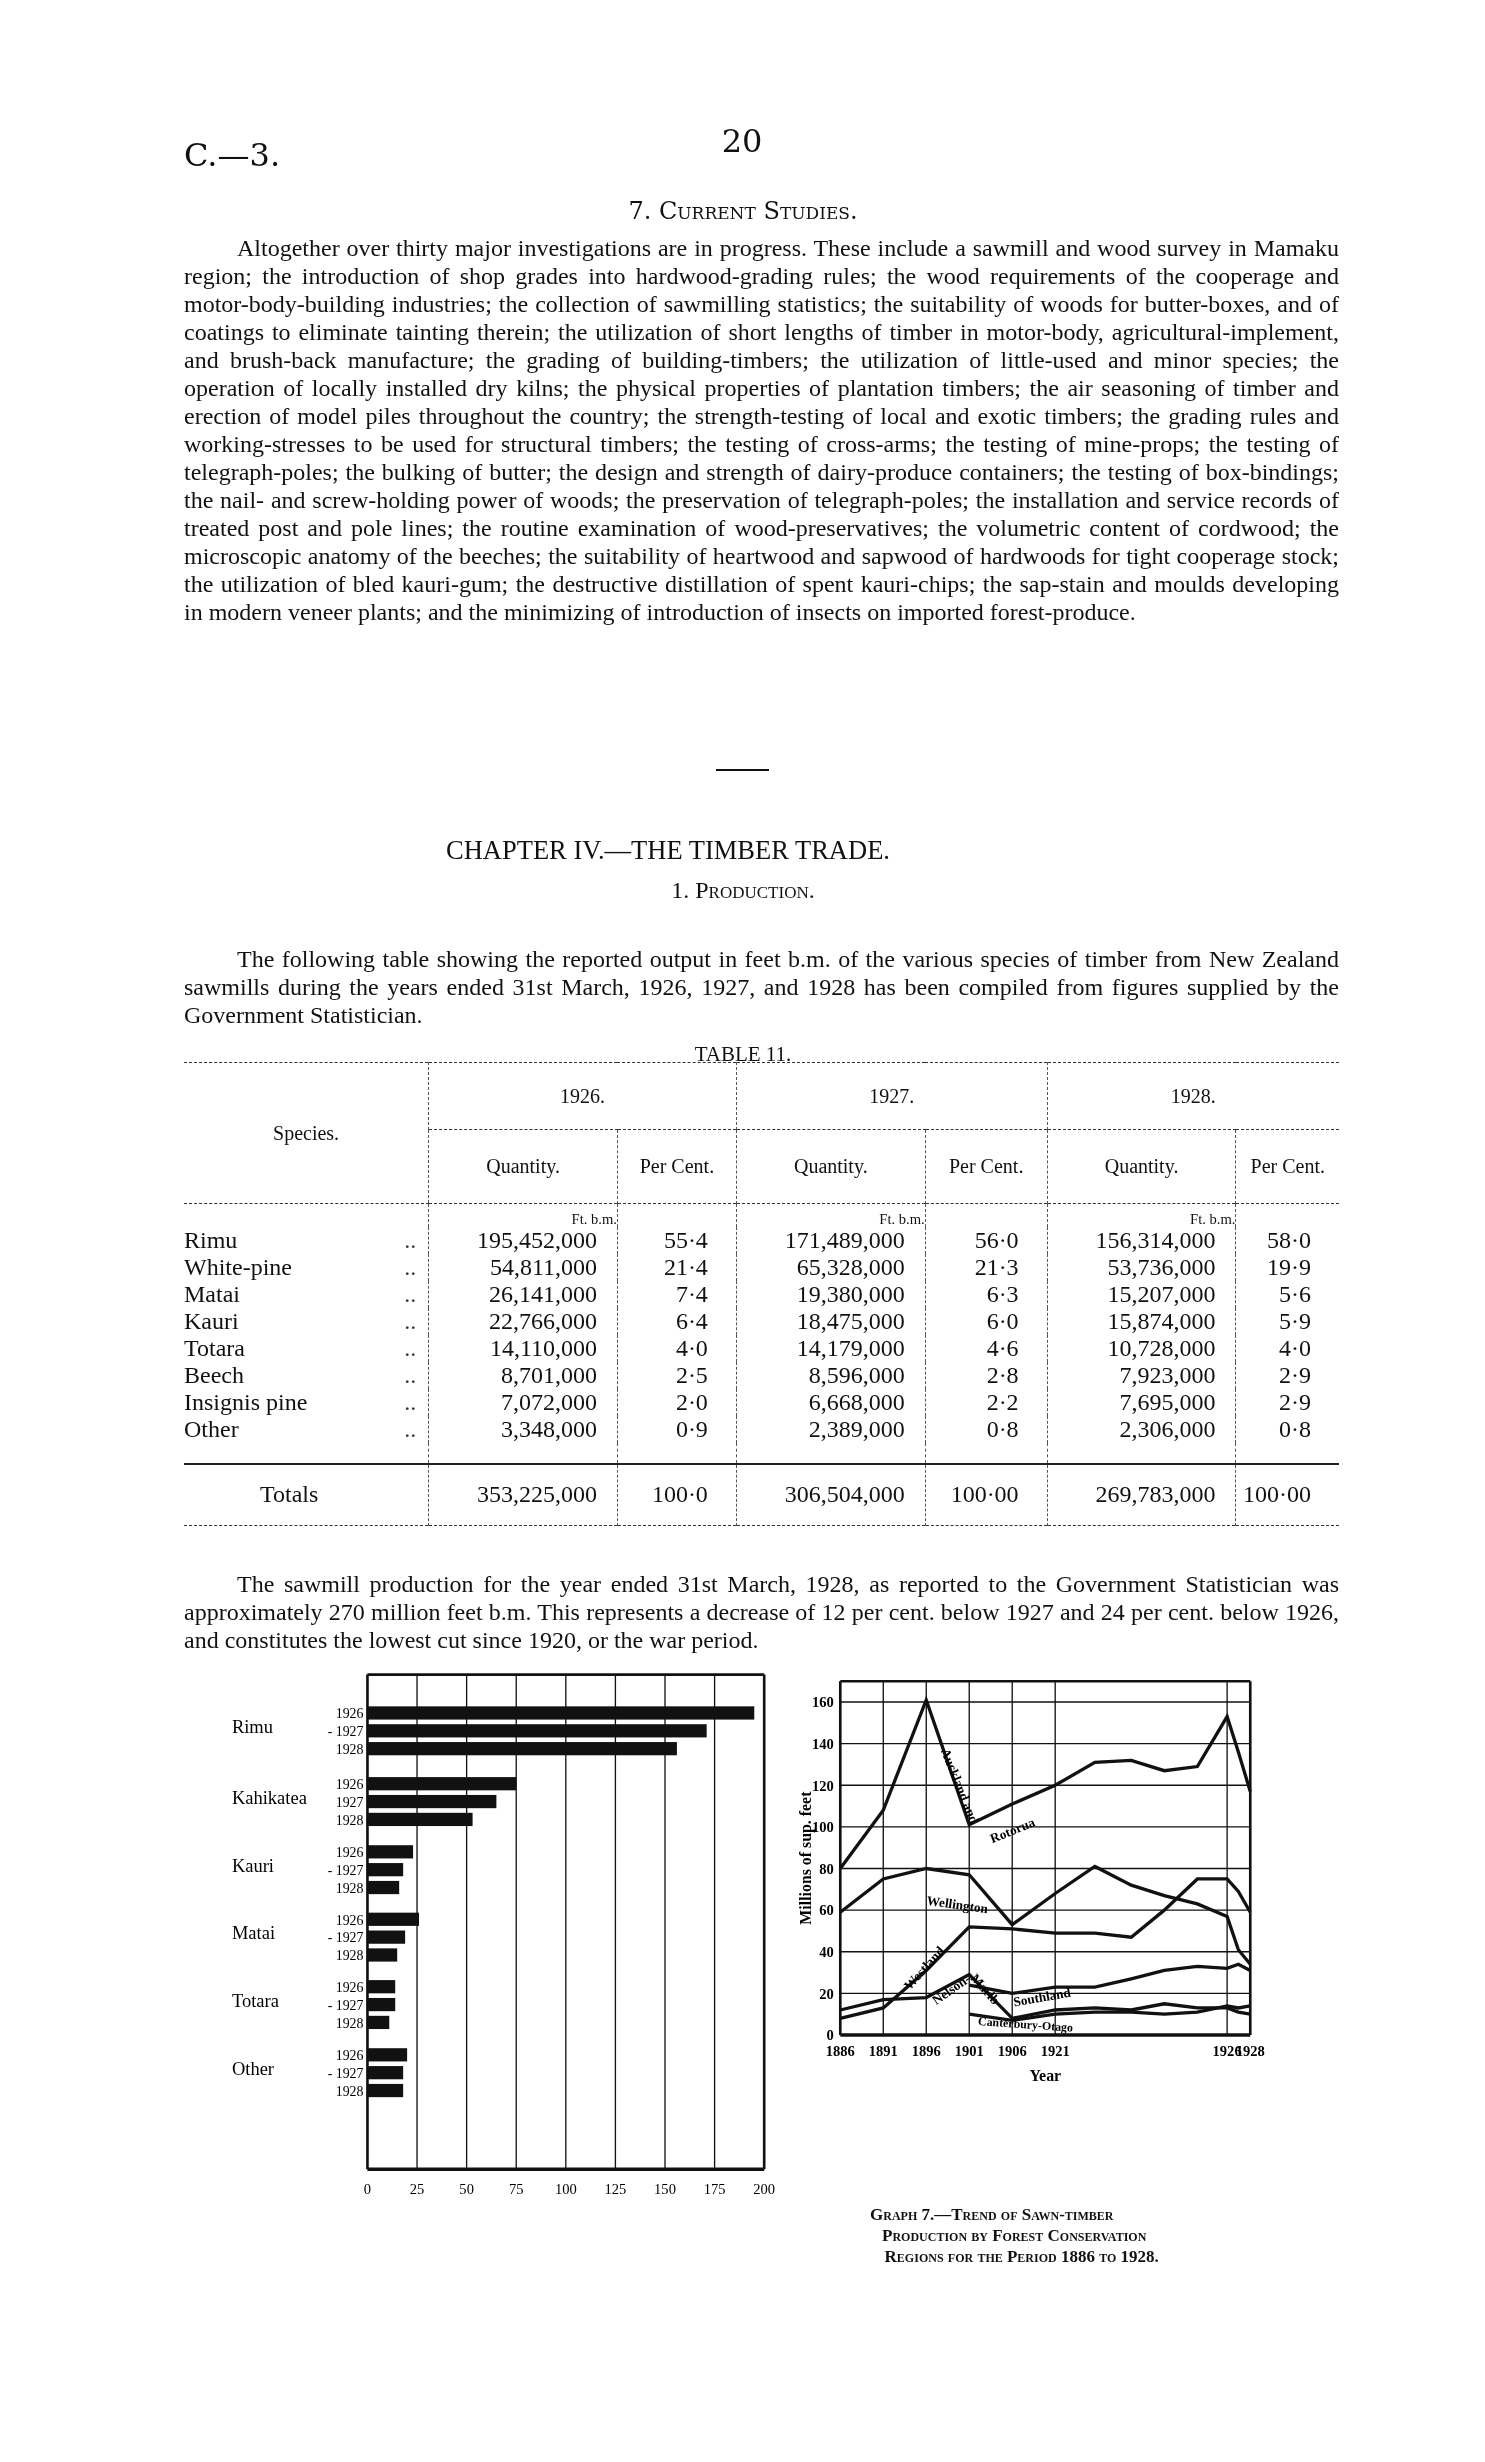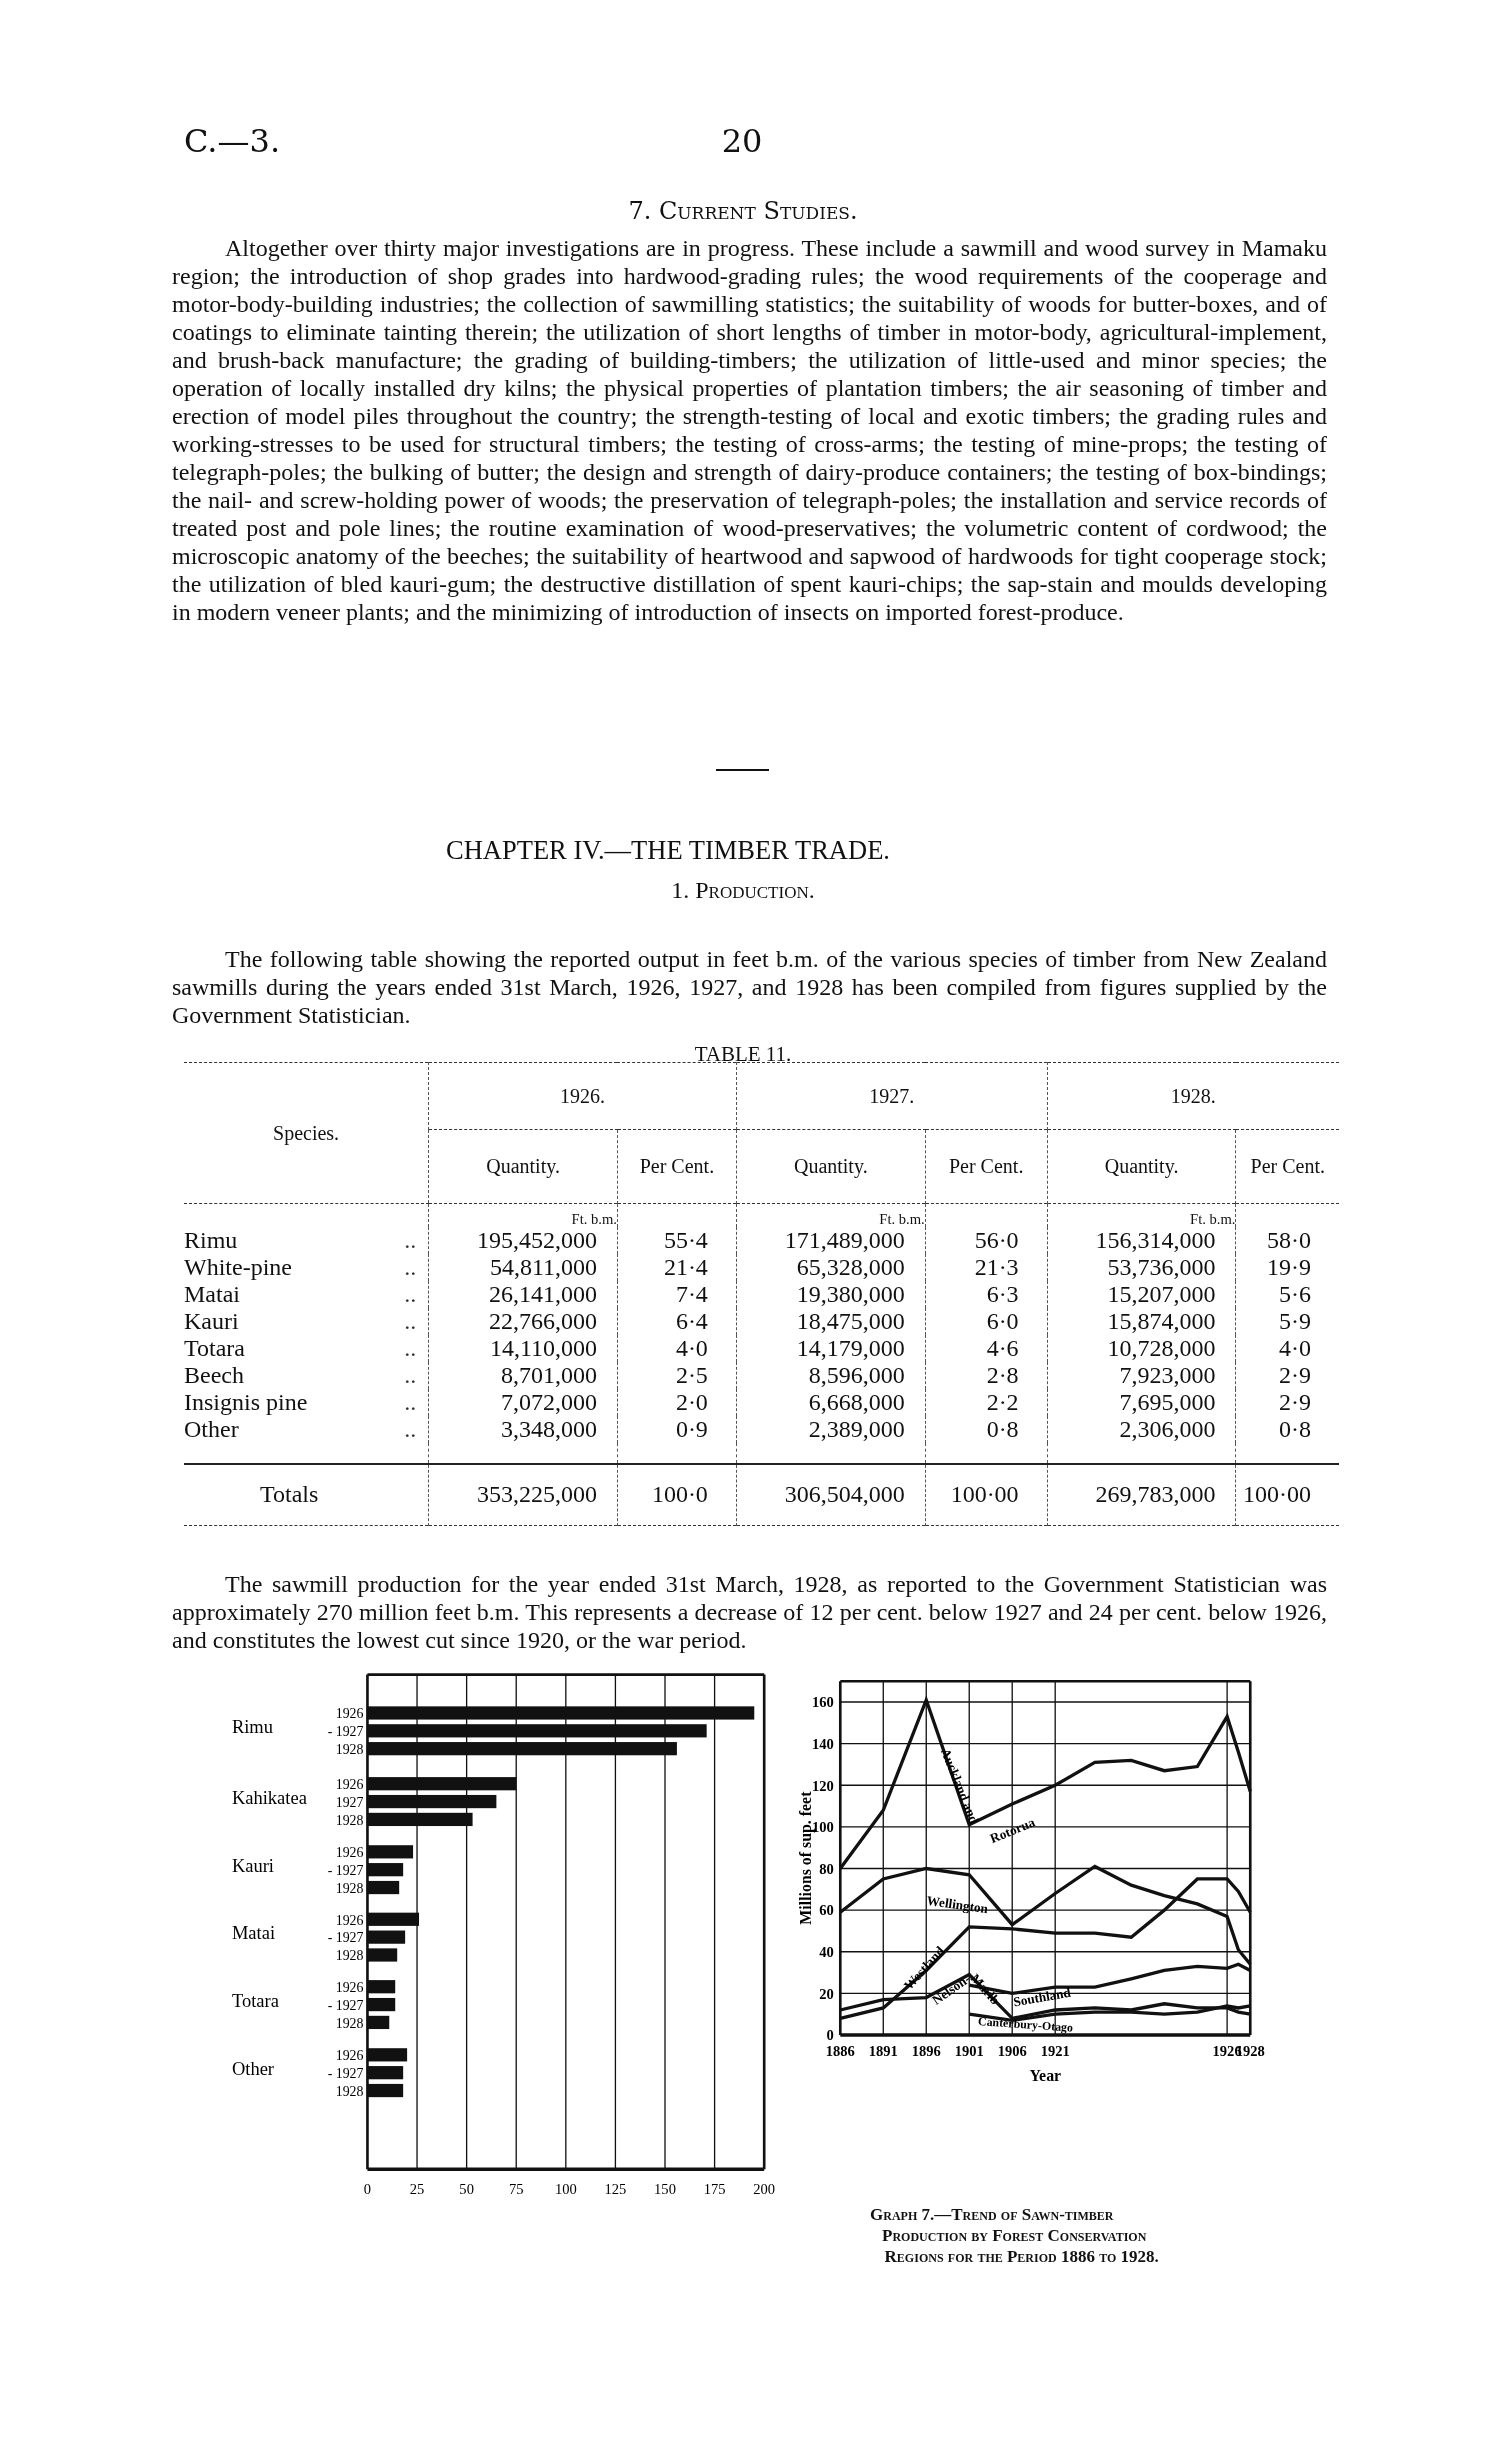--- a/index.html
+++ b/index.html
@@ -1,21 +1,21 @@
 <!DOCTYPE html>
 <html style="font-size:10.6px"><head>
 <meta charset="utf-8">
 <style>
   html, body { margin: 0; padding: 0; background: #ffffff; }
   body { width: 1486px; height: 2462px; position: relative; font-family: "DejaVu Serif", "Liberation Serif", serif; color: #111; }
   .page { position: absolute; left: 0; top: 0; width: 1486px; height: 2462px; }
-  .hdr-left { position: absolute; left: 184px; top: 122px; font-size: 32px; text-align: center; }
+  .hdr-left { position: absolute; left: 184px; top: 136px; font-size: 32px; text-align: center; }
   .hdr-center { position: absolute; left: 742px; top: 122px; font-size: 32px; transform: translateX(-50%); }
   .section-title { position: absolute; left: 0; width: 1486px; text-align: center; font-size: 24px; font-variant: small-caps; }
-  .para { position: absolute; left: 172px; width: 1155px; font-size: 24px; line-height: 28px; text-align: justify; text-indent: 53px; font-family: "Liberation Serif", serif; }
+  .para { position: absolute; left: 184px; width: 1155px; font-size: 24px; line-height: 28px; text-align: justify; text-indent: 53px; font-family: "Liberation Serif", serif; }
   .rule { position: absolute; left: 716px; top: 769px; width: 53px; height: 2px; background: #111; }
   .chapter { position: absolute; left: 0; width: 1336px; text-align: center; font-size: 26.5px; font-family: Liberation Serif, serif; }
   .sub { position: absolute; left: 0; width: 1486px; text-align: center; font-size: 24px; font-variant: small-caps; font-family: "Liberation Serif", serif; }
   .tbl-title { position: absolute; left: 0; width: 1486px; text-align: center; font-size: 21px; top: 1042px; font-family: "Liberation Serif", serif; }
   table.t11 { position: absolute; left: 184px; top: 1062px; width: 1155px; border-collapse: collapse; font-family: "Liberation Serif", serif; font-size: 24px; }
   table.t11 th { font-weight: normal; font-size: 20px; padding: 0; }
   table.t11 td { padding: 0; line-height: 27px; }
   .bt { border-top: 1.3px dashed #333; }
   .bb { border-bottom: 1.3px dashed #333; }
   .bl { border-left: 1.3px dashed #555; }

